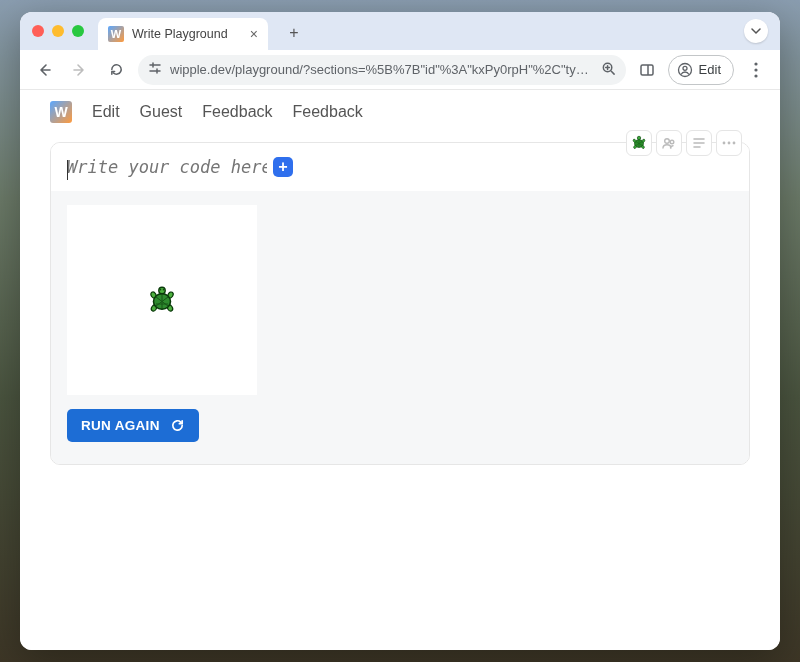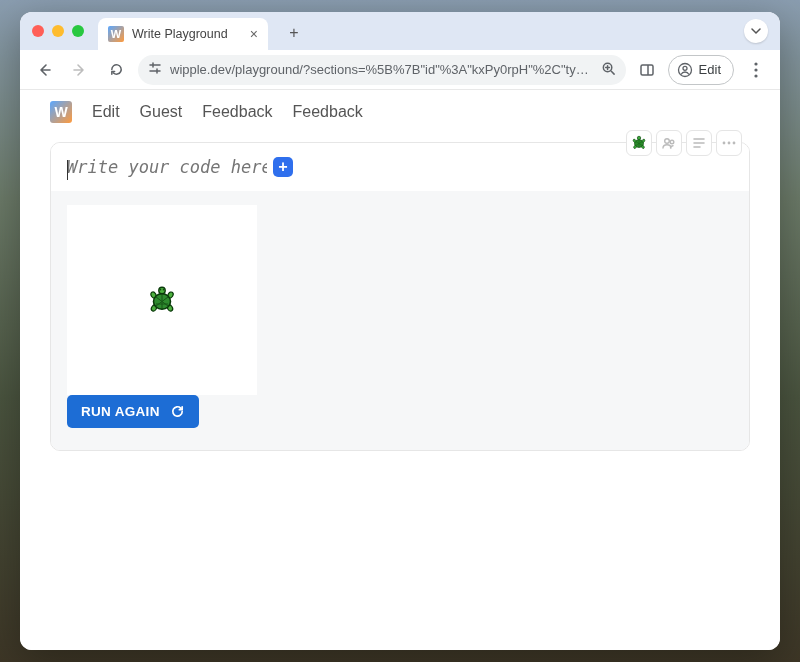--- a/index.html
+++ b/index.html
@@ -194,21 +194,21 @@
       background: #fff;
       position: relative;
     }
     .turtle-big {
       position:absolute;
       left: 50%; top: 50%;
       transform: translate(-50%,-50%);
     }
 
     .run-btn {
-      margin-top: 0;
+      margin-top: 14px;
       background: #1d6dd5;
       color: #fff;
       font-weight: 700;
       font-size: 13.5px;
       letter-spacing: 0.3px;
       padding: 9px 14px;
       border: none;
       border-radius: 5px;
       display:inline-flex;
       align-items:center;

